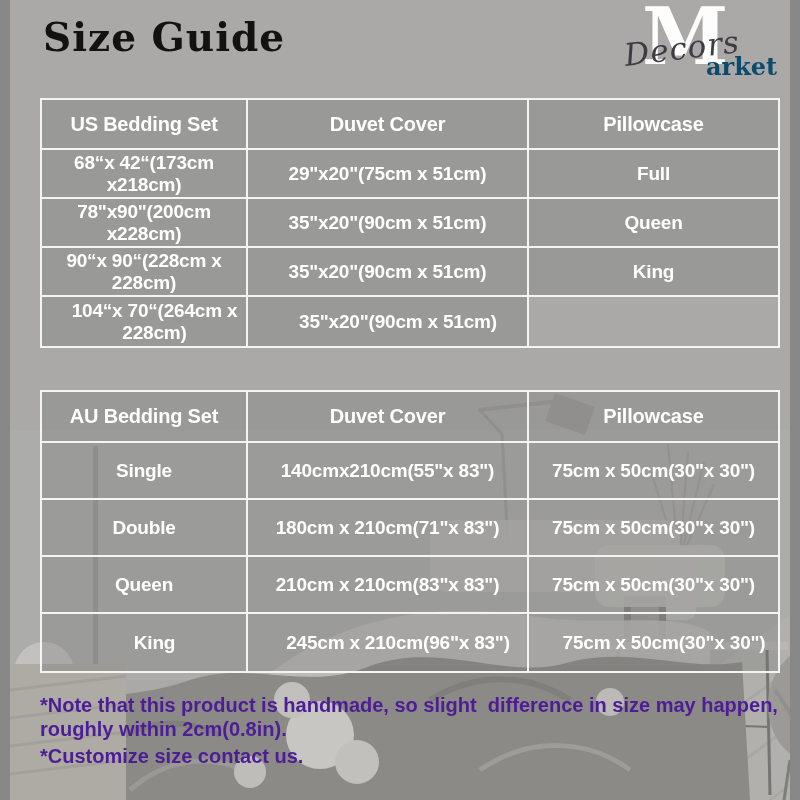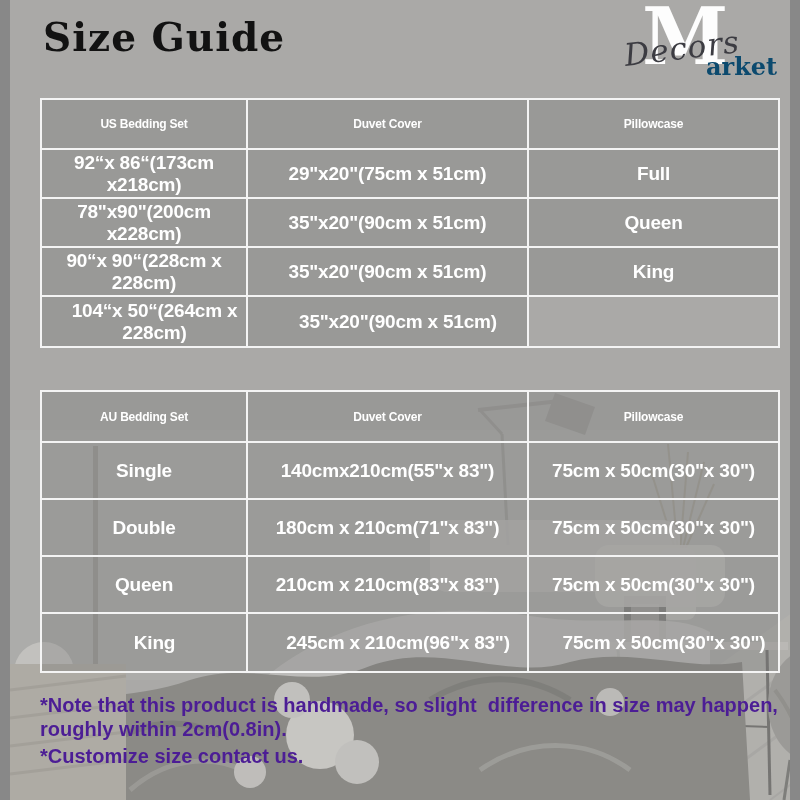--- a/index.html
+++ b/index.html
@@ -41,21 +41,21 @@
   }
   .size-table.us{top:98px;grid-template-rows:50px 49px 49px 49px 49px;}
   .size-table.au{top:390px;grid-template-rows:51px 57px 57px 57px 57px;}
   .size-table > div{
     display:flex;align-items:center;justify-content:center;
     background:rgba(115,115,115,0.3);
     border-right:2px solid #f4f4f4;border-bottom:2px solid #f4f4f4;
     color:#ffffff;font-weight:bold;font-size:19px;
     text-align:center;letter-spacing:-0.2px;
   }
-  .size-table > div.th{font-size:12px;}
+  .size-table > div.th{font-size:20px;}
   .size-table > div:nth-child(3n){border-right:none;text-align:right;}
   .size-table > div:nth-child(n+13){border-bottom:none;padding-left:21px;}
 
   .notes{position:absolute;z-index:2;left:30px;top:694px;width:762px;}
   .notes p{
     margin:0;font-weight:bold;font-size:20px;line-height:1.18;
     color:#4c1d95;white-space:pre-wrap;
   }
   .notes p + p{margin-top:4px;}
 </style>
@@ -150,33 +150,33 @@
     <span class="logo-m">M</span>
     <span class="logo-script">Decors</span>
     <span class="logo-suffix">arket</span>
   </div>
 
   <div class="size-table us">
     <div class="th">US Bedding Set</div>
     <div class="th">Duvet Cover</div>
     <div class="th">Pillowcase</div>
 
-    <div>92“x 86“(173cm x218cm)</div>
+    <div>68“x 42“(173cm x218cm)</div>
     <div>29"x20"(75cm x 51cm)</div>
 
     <div>Full</div>
     <div>78"x90"(200cm x228cm)</div>
     <div>35"x20"(90cm x 51cm)</div>
 
     <div>Queen</div>
     <div>90“x 90“(228cm x 228cm)</div>
     <div>35"x20"(90cm x 51cm)</div>
 
     <div>King</div>
-    <div>104“x 50“(264cm x 228cm)</div>
+    <div>104“x 70“(264cm x 228cm)</div>
     <div>35"x20"(90cm x 51cm)</div>
   </div>
 
   <div class="size-table au">
     <div class="th">AU Bedding Set</div>
     <div class="th">Duvet Cover</div>
     <div class="th">Pillowcase</div>
 
     <div>Single</div>
     <div>140cmx210cm(55"x 83")</div>

